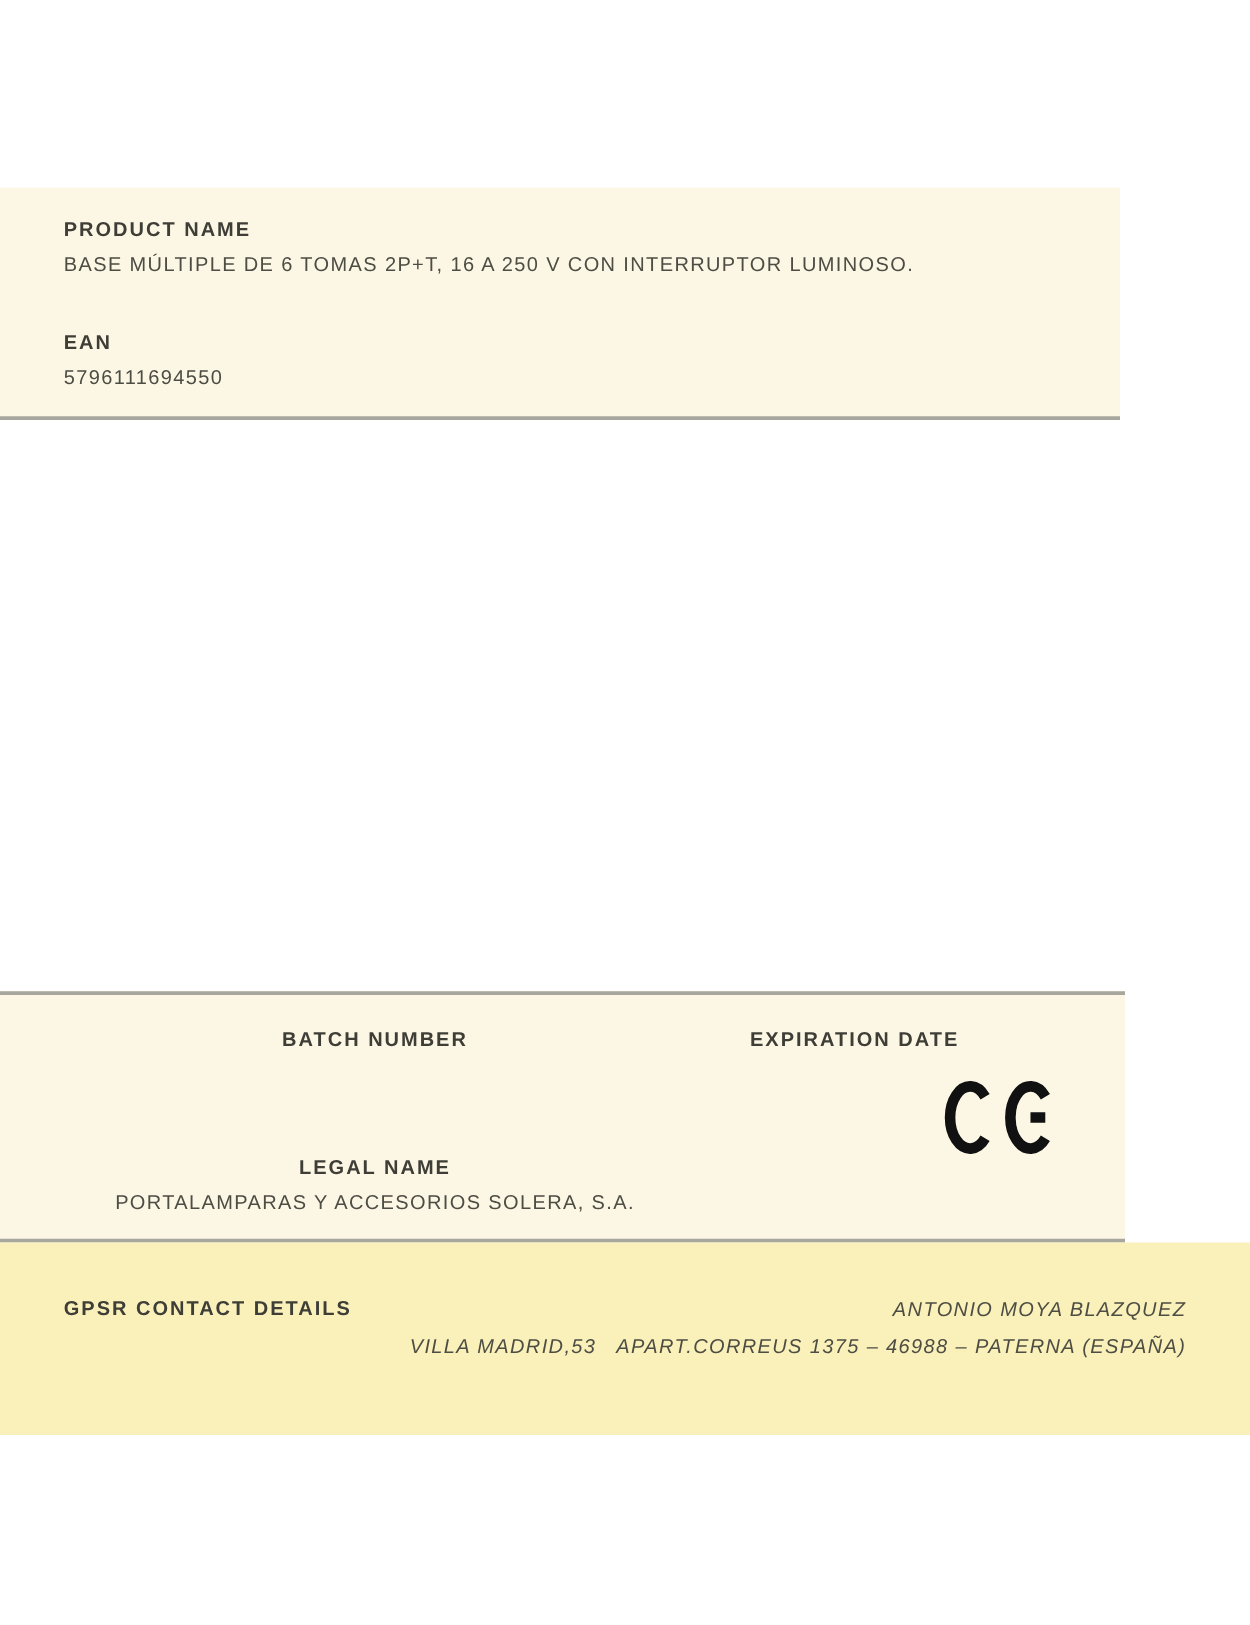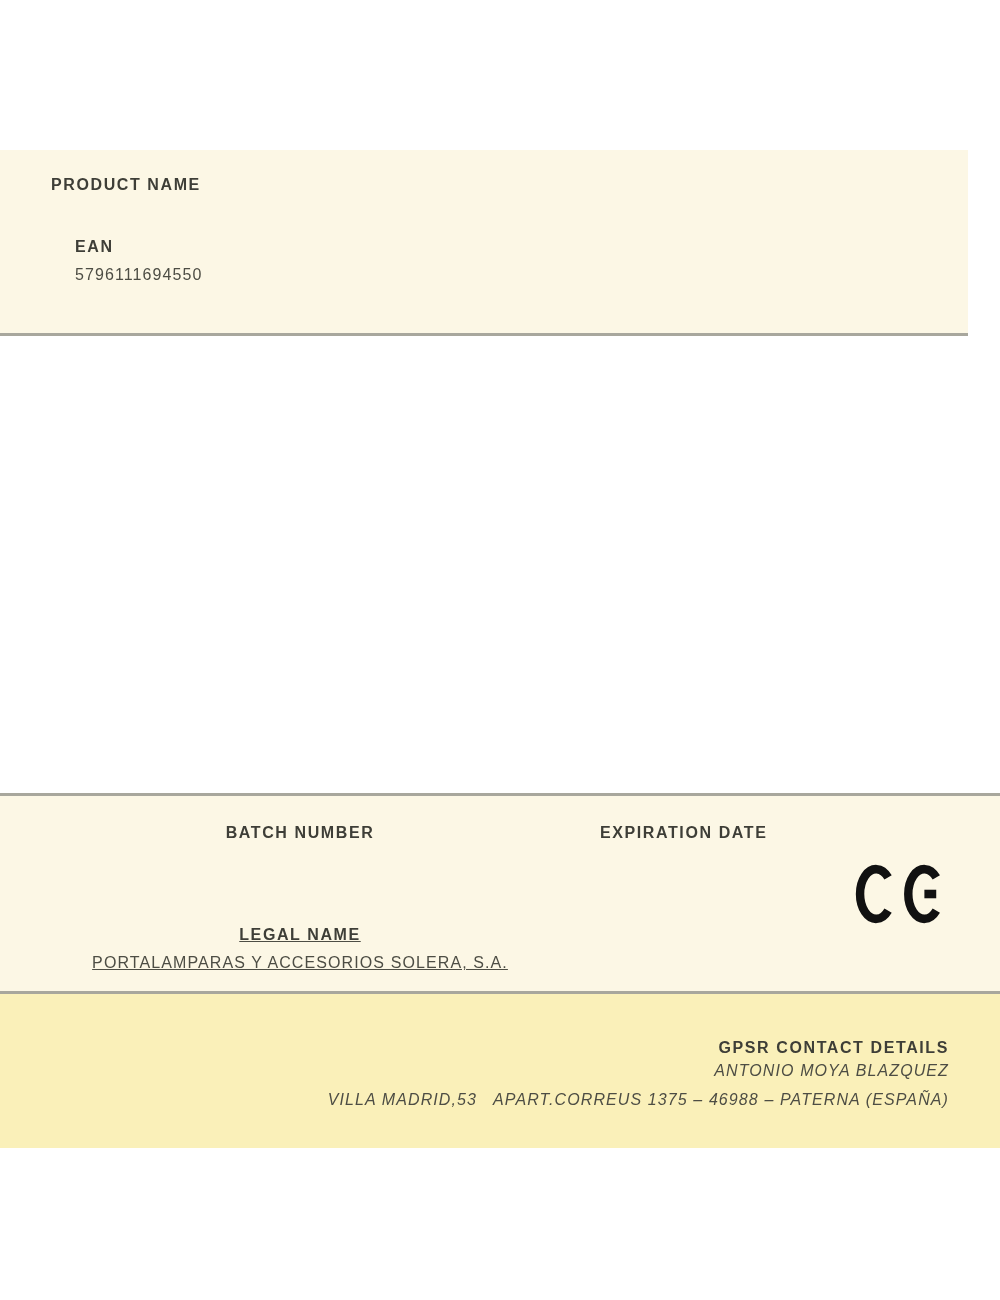--- a/index.html
+++ b/index.html
@@ -31,50 +31,50 @@
     line-height: 16px;
     letter-spacing: 1.1px;
     color: #4d4d44;
   }
 
   
   .product-section {
     position: absolute;
     left: 0;
     top: 150px;
-    width: 968px;
+    width: 896px;
     height: 183px;
     background: #fcf7e5;
     border-bottom: 3px solid #a8a79d;
     box-sizing: content-box;
     padding: 0;
   }
   .product-inner {
     padding: 27px 51px 0 51px;
   }
   .product-inner .value { margin-top: 12px; }
-  .ean-block { margin-top: 46px; margin-left: 24px; }
+  .ean-block { margin-top: 46px; }
 
   
   .batch-section {
     position: absolute;
     left: 0;
     top: 793px;
-    width: 1000px;
+    width: 900px;
     height: 195px;
     background: #fcf7e5;
     border-top: 3px solid #a8a79d;
     border-bottom: 3px solid #a8a79d;
     box-sizing: content-box;
   }
   .batch-row {
     display: flex;
   }
   .batch-row.first { margin-top: 29px; }
-  .batch-row.second { margin-top: 74px; text-decoration: underline; }
+  .batch-row.second { margin-top: 74px; }
   .col-left {
     width: 600px;
     text-align: center;
   }
   .col-right {
     width: 200px;
     text-align: left;
   }
   .col-left .value, .col-right .value { margin-top: 12px; }
   .ce-wrap {
@@ -92,22 +92,21 @@
     left: 0;
     top: 994px;
     width: 1000px;
     height: 154px;
     background: #faf0b9;
     box-sizing: border-box;
     padding: 40px 51px 0 51px;
   }
   .gpsr-flex {
     display: flex;
-    align-items: flex-end;
-    flex-direction: column;
+    align-items: flex-start;
   }
   .gpsr-label {
     flex: none;
     padding-top: 6px;
   }
   .gpsr-contact {
     flex: 1;
     text-align: right;
   }
   .gpsr-contact .value {
@@ -124,20 +123,21 @@
   }
 </style>
 </head>
 <body>
 
 <div class="page">
 
   <div class="product-section">
     <div class="product-inner">
       <div class="label">PRODUCT NAME</div>
+      <div class="value">BASE MÚLTIPLE DE 6 TOMAS 2P+T, 16 A 250 V CON INTERRUPTOR LUMINOSO.</div>
       <div class="ean-block">
         <div class="label">EAN</div>
         <div class="value">5796111694550</div>
       </div>
     </div>
   </div>
 
   <div class="batch-section">
     <div class="batch-row first">
       <div class="col-left">

